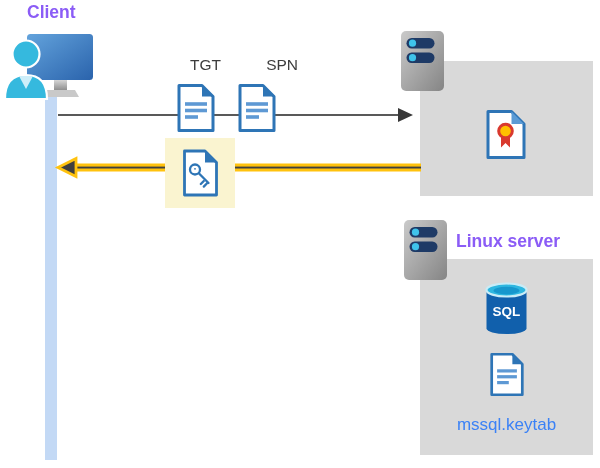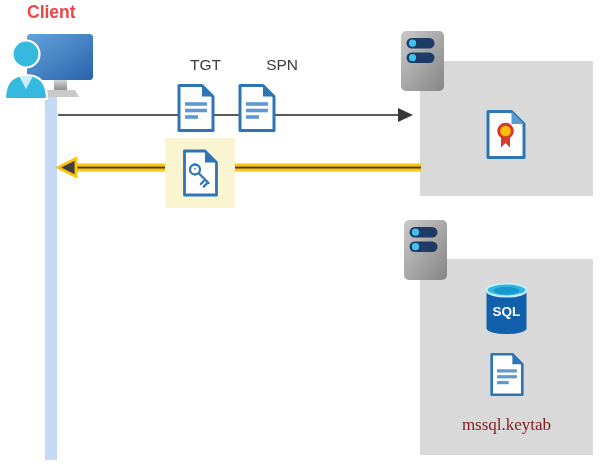--- a/index.html
+++ b/index.html
@@ -1,23 +1,23 @@
 <!DOCTYPE html>
 <html><head>
 <meta charset="utf-8">
 <style>
   html,body{margin:0;padding:0;background:#ffffff;}
   .canvas{
     position:relative;width:600px;height:468px;background:#ffffff;overflow:hidden;
     font-family:"Liberation Sans", sans-serif;
   }
   .abs{position:absolute;}
-  .node-title{font-weight:bold;color:#ef4444;font-size:17.5px;line-height:21.5px;}
+  .node-title{font-weight:bold;color:#8b5cf6;font-size:17.5px;line-height:21.5px;}
   .small-label{color:#3d3d3d;font-size:15.5px;text-align:right;}
-  .file-label{color:#7f1d1d;font-size:17px;text-align:center;font-family:Liberation Serif, serif;}
+  .file-label{color:#3b82f6;font-size:17px;text-align:center;}
 
   .client-label{left:27px;top:2px;}
   .client-icon{left:0;top:18px;width:100px;height:82px;z-index:4;}
   .lifeline{left:45px;top:90px;width:12px;height:370px;background:#c3d9f5;z-index:0;}
 
   .tgt-label{left:171px;top:56px;width:50px;z-index:2;}
   .spn-label{left:248px;top:56px;width:50px;z-index:2;}
 
   .req-line{left:58px;top:114px;width:341px;height:2px;background:#595959;z-index:1;}
   .req-head{left:398px;top:108px;width:0;height:0;
@@ -137,20 +137,21 @@
   </svg>
 
   <div class="abs linux-box"></div>
   <svg class="abs linux-server-icon" viewBox="0 0 45 62">
     <rect x="1" y="1" width="43" height="60" rx="5" fill="url(#srvGrad)"></rect>
     <rect x="6.5" y="8" width="28" height="10.5" rx="5.2" fill="#1e3a66"></rect>
     <circle cx="12.5" cy="13.2" r="3.6" fill="#3fc3ea"></circle>
     <rect x="6.5" y="22.5" width="28" height="10.5" rx="5.2" fill="#1e3a66"></rect>
     <circle cx="12.5" cy="27.7" r="3.6" fill="#3fc3ea"></circle>
   </svg>
+  <div class="abs node-title linux-label">Linux server</div>
 
   <svg class="abs sql-icon" viewBox="0 0 45 57">
     <path d="M2.5 9 L2.5 47.5 A20 5.5 0 0 0 42.5 47.5 L42.5 9 Z" fill="#1160ac"></path>
     <ellipse cx="22.5" cy="9" rx="20" ry="6.5" fill="#2eb7e0" stroke="#c8ecf7" stroke-width="2.2"></ellipse>
     <ellipse cx="22.5" cy="9.6" rx="13" ry="3.8" fill="#1697cd"></ellipse>
     <text x="22.5" y="35" text-anchor="middle" font-family="Liberation Sans, sans-serif" font-size="13.5" font-weight="bold" fill="#ffffff">SQL</text>
   </svg>
 
   <svg class="abs doc-keytab" viewBox="0 0 40 50">
     <path d="M3 2.5 H26 L37 13.5 V47.5 H3 Z" fill="#ffffff" stroke="#2e75b6" stroke-width="3" stroke-linejoin="round"></path>

